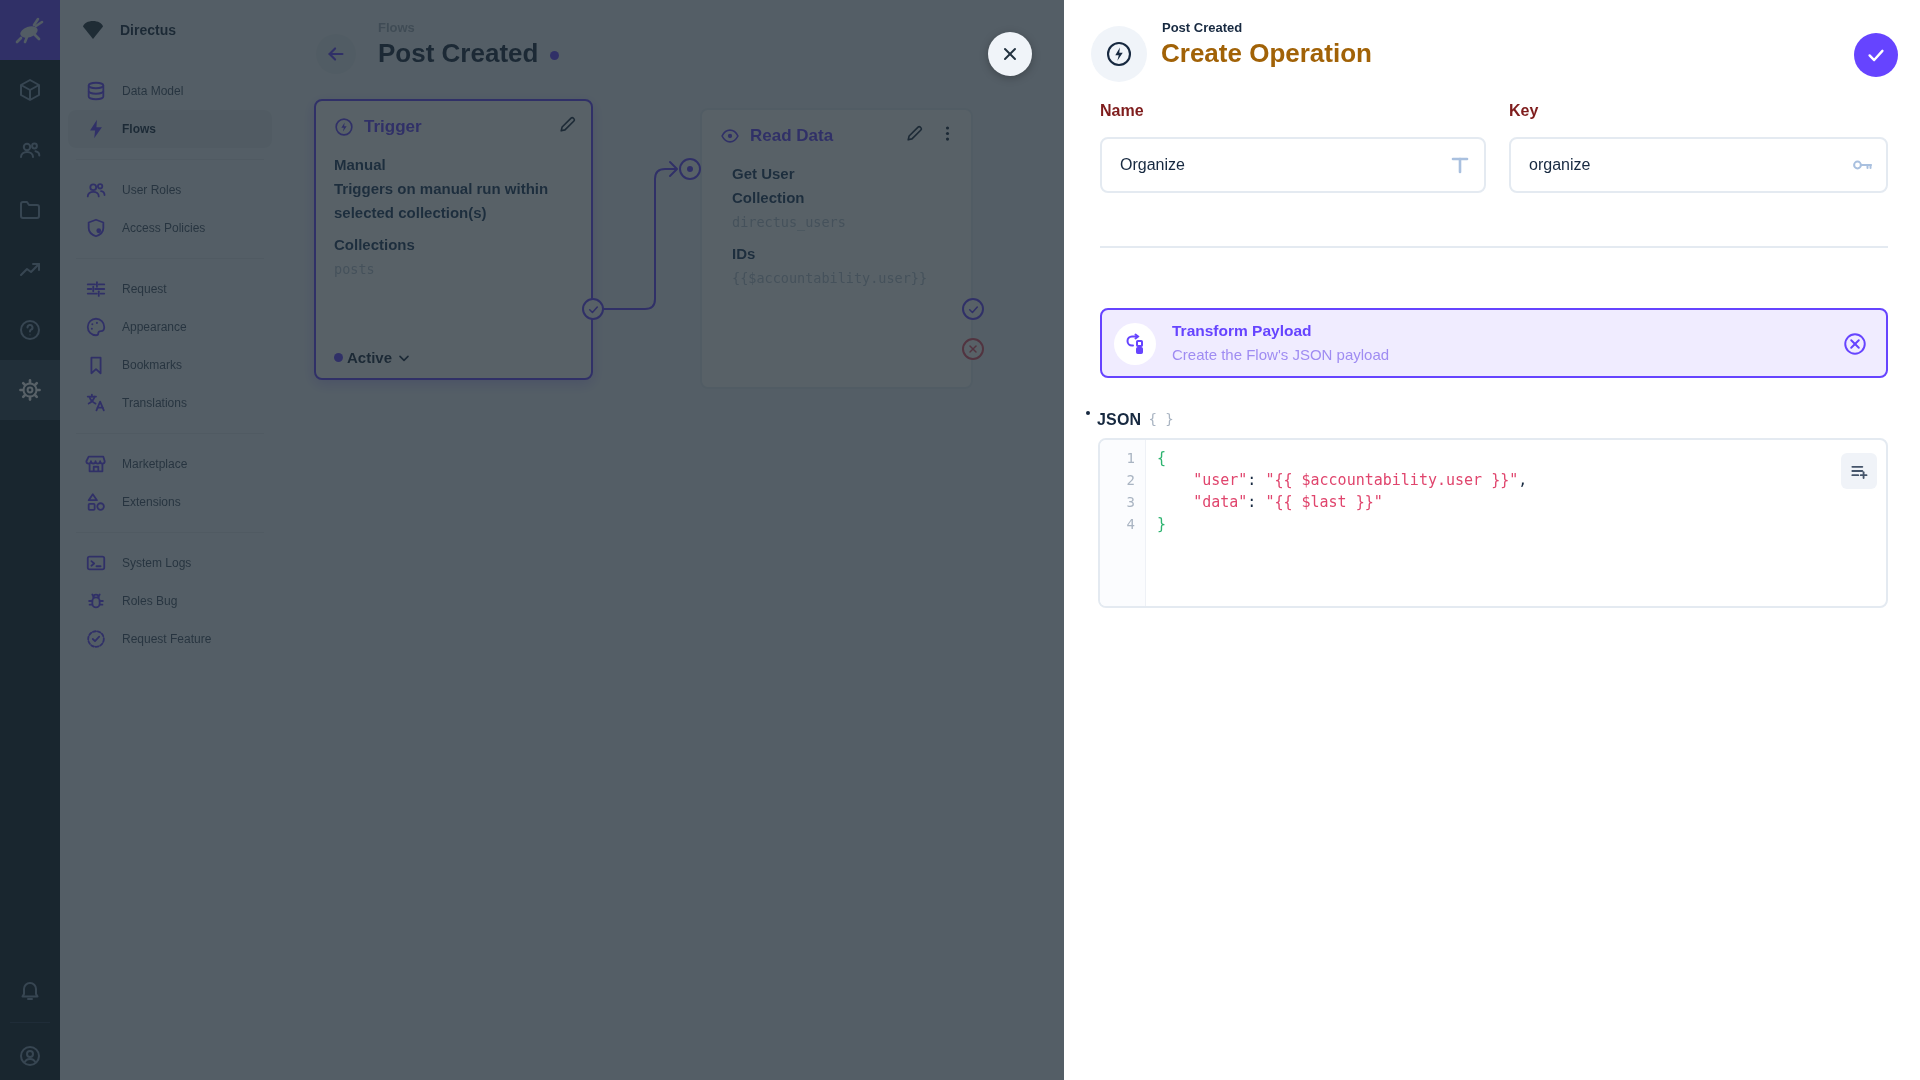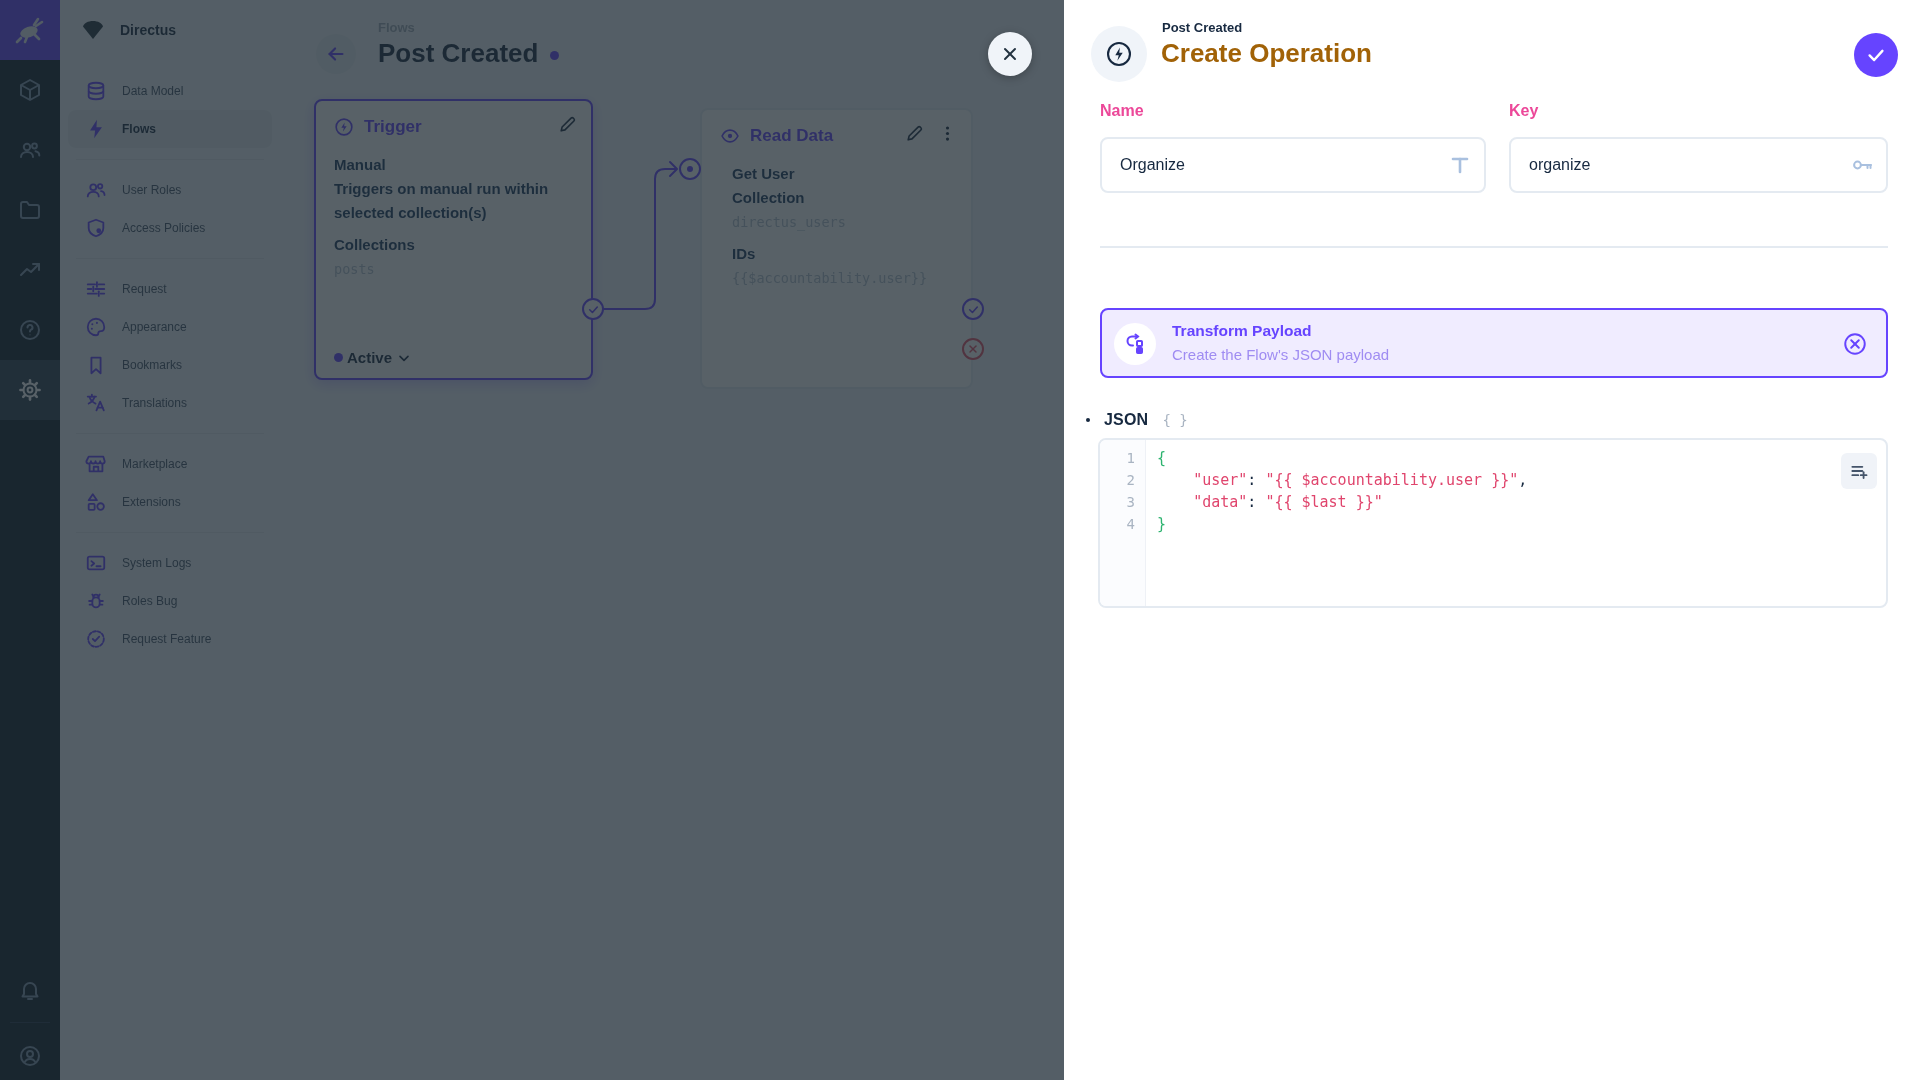--- a/index.html
+++ b/index.html
@@ -53,34 +53,34 @@
   .overlay { position:absolute; left:0; top:0; width:1064px; height:1080px; background:rgba(30,42,50,0.74); z-index:5; }
   .close-btn { position:absolute; left:988px; top:32px; width:44px; height:44px; border-radius:50%; background:#f0f4f9; color:#233240; display:flex; align-items:center; justify-content:center; z-index:6; box-shadow:0 2px 8px rgba(0,0,0,.25); }
 
   
   .drawer { position:absolute; left:1064px; top:0; width:856px; height:1080px; background:#ffffff; z-index:7; }
   .d-icon { position:absolute; left:27px; top:26px; width:56px; height:56px; border-radius:50%; background:#f0f4f9; color:#172940; display:flex; align-items:center; justify-content:center; }
   .d-crumb { position:absolute; left:98px; top:20px; font-size:13px; font-weight:bold; color:#172940; }
   .d-title { position:absolute; left:97px; top:38px; font-size:26px; font-weight:bold; color:#a16207; }
   .save-btn { position:absolute; left:790px; top:33px; width:44px; height:44px; border-radius:50%; background:#6644ff; color:#fff; display:flex; align-items:center; justify-content:center; }
 
-  .f-label { position:absolute; top:102px; font-size:16px; font-weight:bold; color:#ec4899; }
+  .f-label { position:absolute; top:102px; font-size:16px; font-weight:bold; color:#7f1d1d; }
   .f-wrap { position:absolute; top:137px; height:56px; }
   .f-wrap input { width:100%; height:56px; border:2px solid #e4eaf1; border-radius:8px; padding:0 48px 0 18px; font-size:16px; color:#172940; font-family:"Liberation Sans", sans-serif; outline:none; background:#fff; }
   .f-icon { position:absolute; right:14px; top:16px; width:24px; height:24px; color:#a9c0df; }
 
   .d-divider { position:absolute; left:36px; top:246px; width:788px; height:2px; background:#e4eaf1; }
 
   .op-card { position:absolute; left:36px; top:308px; width:788px; height:70px; background:#f0ecff; border:2px solid #6644ff; border-radius:8px; }
   .op-circle { position:absolute; left:12px; top:13px; width:42px; height:42px; border-radius:50%; background:#ffffff; color:#6644ff; display:flex; align-items:center; justify-content:center; }
   .op-title { position:absolute; left:70px; top:12px; font-size:15.5px; font-weight:bold; color:#6644ff; }
   .op-sub { position:absolute; left:70px; top:36px; font-size:15px; color:#9f8cf2; }
   .op-remove { position:absolute; right:18px; top:21px; width:26px; height:26px; color:#6644ff; }
 
-  .json-row { position:absolute; left:22px; top:411px; display:flex; align-items:center; gap:14px; }
+  .json-row { position:absolute; left:22px; top:411px; display:flex; gap:7px; }
   .req-dot { width:4px; height:4px; border-radius:50%; background:#172940; }
   .json-label { font-size:16px; font-weight:bold; color:#172940; letter-spacing:.2px; }
   .braces { font-size:14px; color:#a9b4c2; font-family:"DejaVu Sans Mono", monospace; }
 
   .editor { position:absolute; left:34px; top:438px; width:790px; height:170px; border:2px solid #e4eaf1; border-radius:8px; background:#fff; overflow:hidden; }
   .gutter { position:absolute; left:0; top:0; width:46px; height:100%; background:#fbfcfe; border-right:1px solid #eef1f6; padding-top:7px; }
   .gutter div { height:22px; line-height:22px; text-align:right; padding-right:10px; font-family:"DejaVu Sans Mono", monospace; font-size:14px; color:#a9b4c2; }
   .code { position:absolute; left:47px; top:0; right:0; bottom:0; padding:7px 10px; font-family:"DejaVu Sans Mono", monospace; font-size:15px; white-space:pre; }
   .code div { height:22px; line-height:22px; }
   .tk-green { color:#2db36f; } .tk-red { color:#e0456d; } .tk-plain { color:#172940; }

